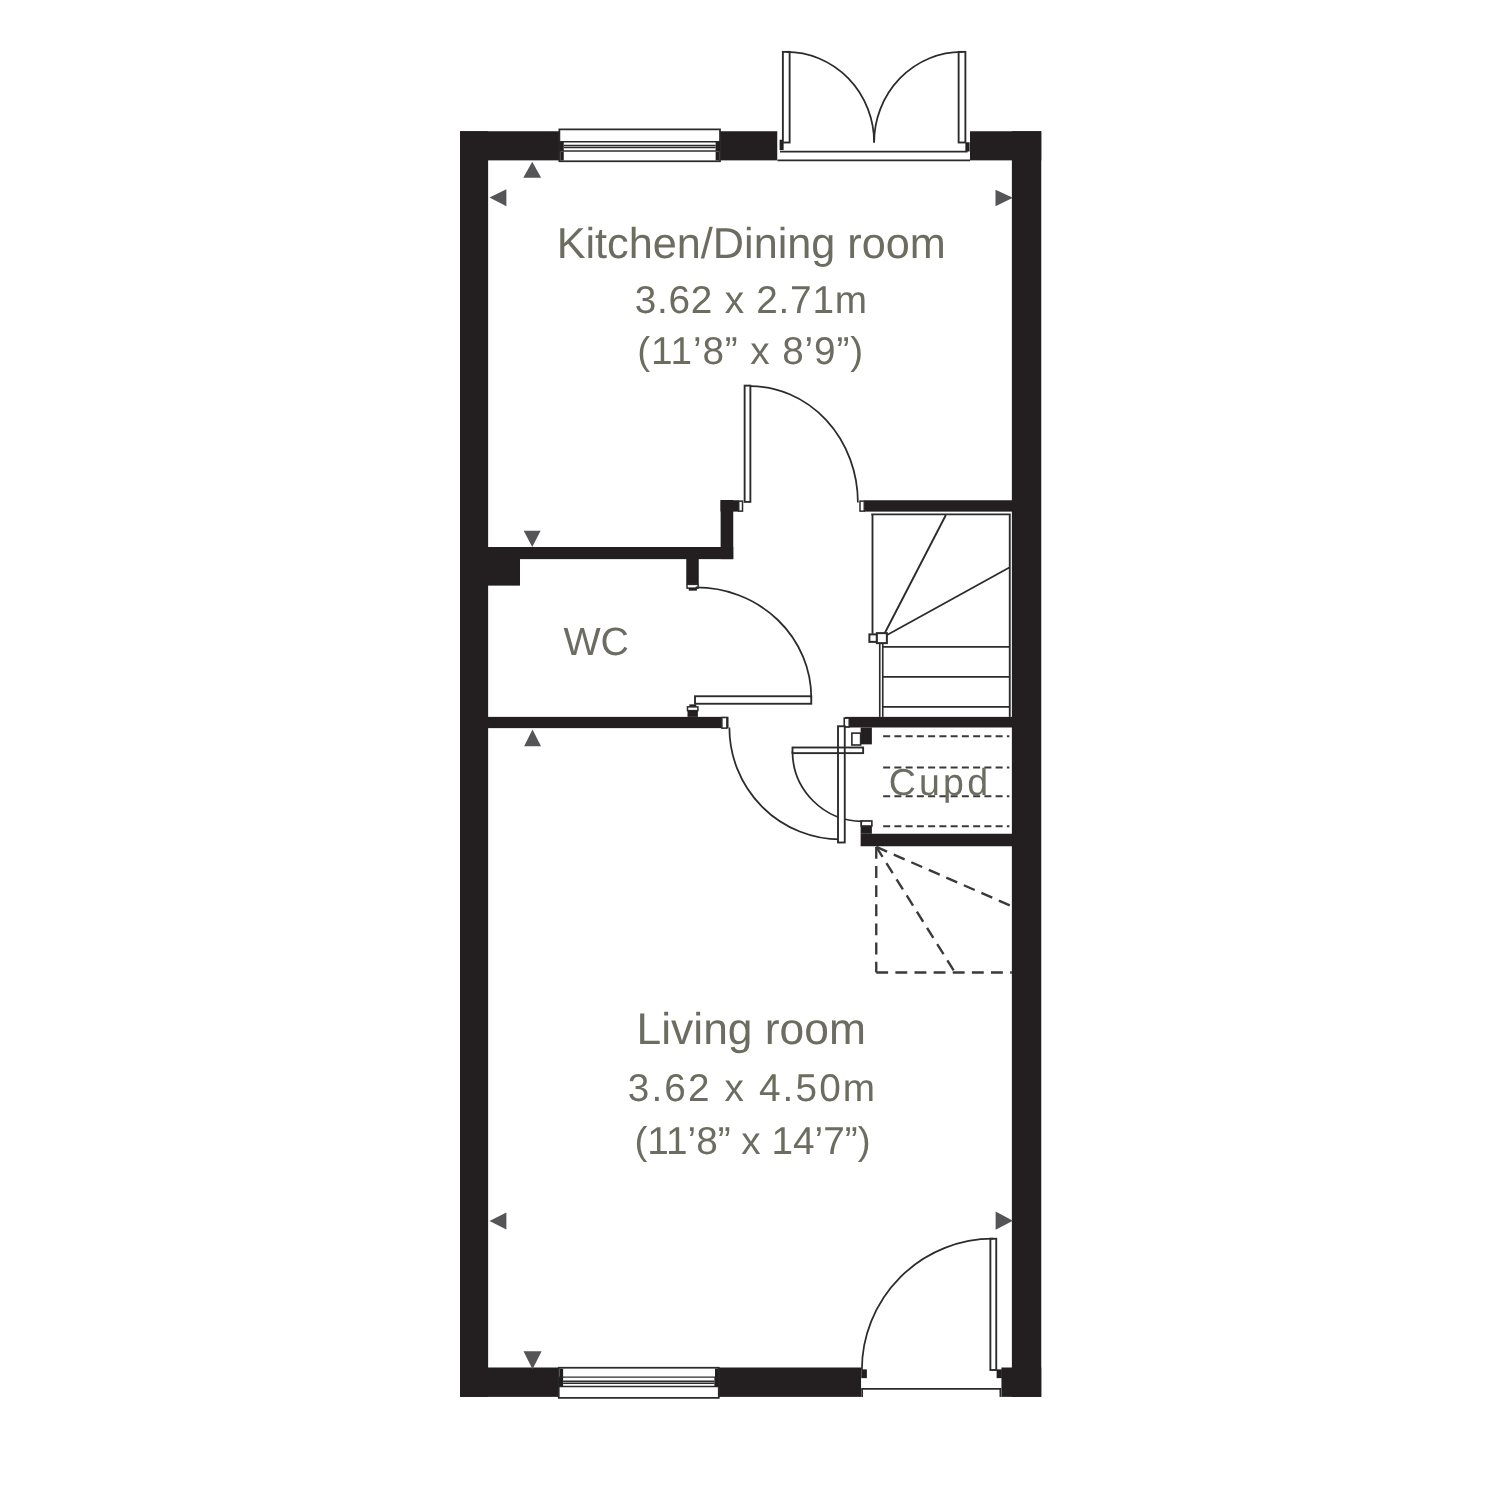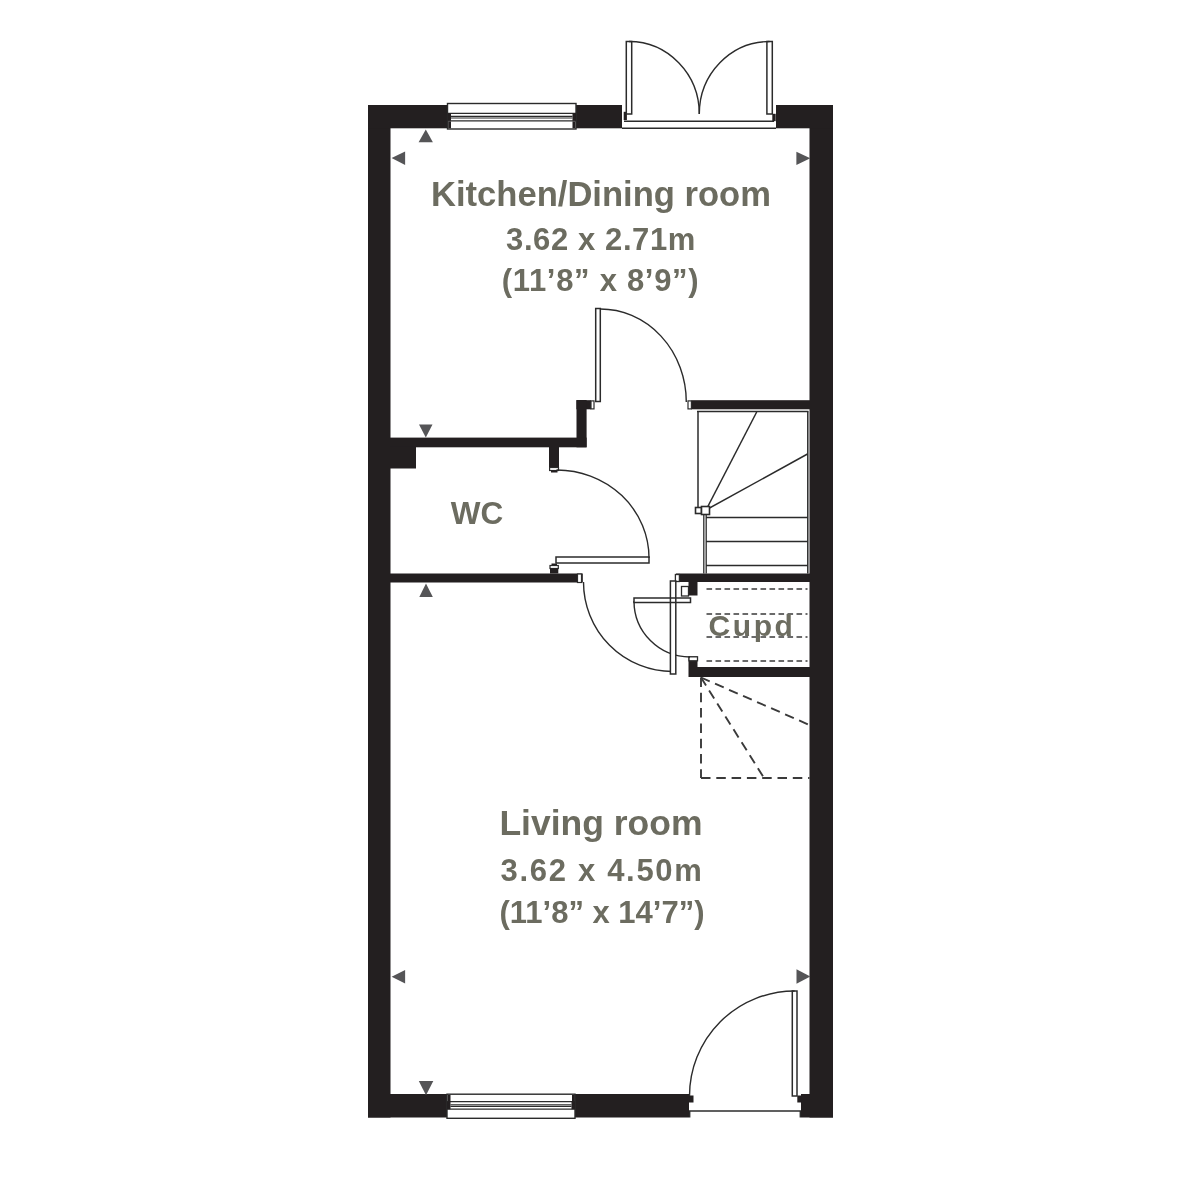--- a/index.html
+++ b/index.html
@@ -1,16 +1,16 @@
 <!DOCTYPE html>
 <html><head>
 <meta charset="utf-8">
 <style>
   html,body{margin:0;padding:0;background:#ffffff;}
-  .page{width:1200px;height:1200px;position:relative;background:#a21caf;overflow:hidden;font-weight:bold;}
+  .page{width:1200px;height:1200px;position:relative;background:#a21caf;overflow:hidden;}
   svg text{font-family:"Liberation Sans",sans-serif;fill:#6c6c60;}
 </style>
 </head>
 <body>
 <div class="page">
 <svg width="1200" height="1200" viewBox="0 0 1200 1200">
   <defs></defs>
 
   <rect x="0" y="0" width="1200" height="1200" fill="#ffffff"></rect>
 

